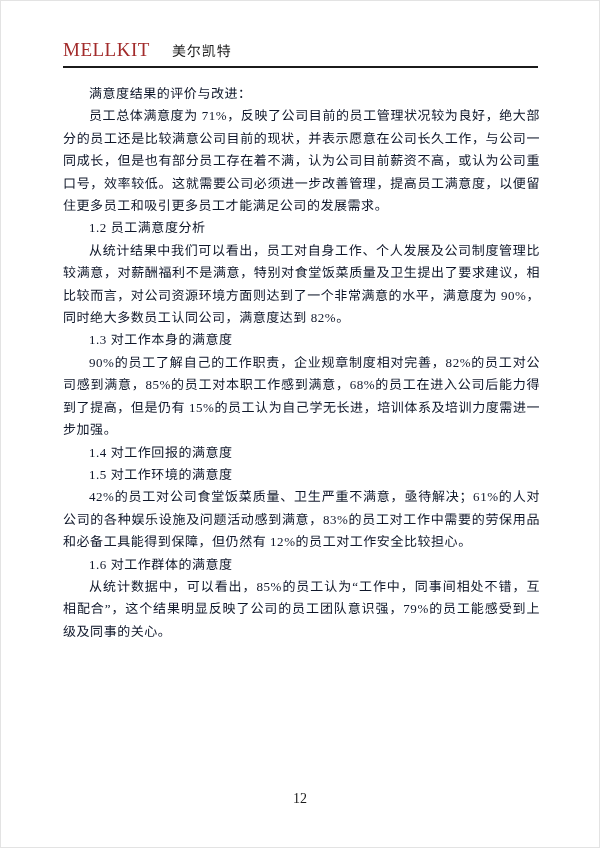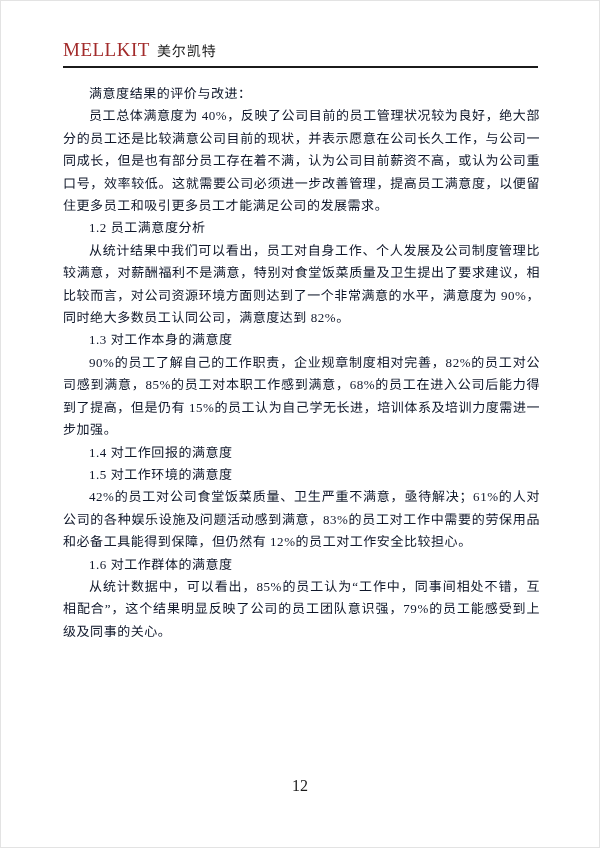--- a/index.html
+++ b/index.html
@@ -37,21 +37,21 @@
   }
   .logo-en {
     color: #a22b2b;
     font-size: 19px;
     letter-spacing: 0.5px;
     font-family: "Liberation Serif", "DejaVu Serif", serif;
   }
   .logo-cn {
     color: #1b1b1b;
     font-size: 14px;
-    margin-left: 7px;
+    margin-left: 22px;
     letter-spacing: 1px;
     font-family: "Liberation Serif", "DejaVu Serif", serif;
   }
   .doc-title {
     color: #1b1b1b;
     font-size: 15px;
     letter-spacing: 3px;
     white-space: nowrap;
     font-family: "Liberation Serif", "DejaVu Serif", serif;
   }
@@ -67,43 +67,43 @@
     letter-spacing: 0.55px;
     text-align: justify;
   }
   .content p {
     margin: 0;
     text-indent: 2em;
   }
   
   .footer {
     position: absolute;
-    bottom: 52px;
+    bottom: 40px;
     left: 0;
     width: 100%;
     text-align: center;
     color: #1b1b1b;
-    font-size: 16px;
+    font-size: 14px;
   }
 </style>
 </head>
 <body>
 
 <div class="page">
 
   <div class="header">
     <div class="logo">
       <span class="logo-en">MELLKIT</span>
       <span class="logo-cn">美尔凯特</span>
     </div>
   </div>
 
   <div class="content">
     <p>满意度结果的评价与改进：</p>
-    <p>员工总体满意度为 40%，反映了公司目前的员工管理状况较为良好，绝大部分的员工还是比较满意公司目前的现状，并表示愿意在公司长久工作，与公司一同成长，但是也有部分员工存在着不满，认为公司目前薪资不高，或认为公司重口号，效率较低。这就需要公司必须进一步改善管理，提高员工满意度，以便留住更多员工和吸引更多员工才能满足公司的发展需求。</p>
+    <p>员工总体满意度为 71%，反映了公司目前的员工管理状况较为良好，绝大部分的员工还是比较满意公司目前的现状，并表示愿意在公司长久工作，与公司一同成长，但是也有部分员工存在着不满，认为公司目前薪资不高，或认为公司重口号，效率较低。这就需要公司必须进一步改善管理，提高员工满意度，以便留住更多员工和吸引更多员工才能满足公司的发展需求。</p>
     <p>1.2 员工满意度分析</p>
     <p>从统计结果中我们可以看出，员工对自身工作、个人发展及公司制度管理比较满意，对薪酬福利不是满意，特别对食堂饭菜质量及卫生提出了要求建议，相比较而言，对公司资源环境方面则达到了一个非常满意的水平，满意度为 90%，同时绝大多数员工认同公司，满意度达到 82%。</p>
     <p>1.3 对工作本身的满意度</p>
     <p>90%的员工了解自己的工作职责，企业规章制度相对完善，82%的员工对公司感到满意，85%的员工对本职工作感到满意，68%的员工在进入公司后能力得到了提高，但是仍有 15%的员工认为自己学无长进，培训体系及培训力度需进一步加强。</p>
     <p>1.4 对工作回报的满意度</p>
     <p>1.5 对工作环境的满意度</p>
     <p>42%的员工对公司食堂饭菜质量、卫生严重不满意，亟待解决；61%的人对公司的各种娱乐设施及问题活动感到满意，83%的员工对工作中需要的劳保用品和必备工具能得到保障，但仍然有 12%的员工对工作安全比较担心。</p>
     <p>1.6 对工作群体的满意度</p>
     <p>从统计数据中，可以看出，85%的员工认为“工作中，同事间相处不错，互相配合”，这个结果明显反映了公司的员工团队意识强，79%的员工能感受到上级及同事的关心。</p>
   </div>

